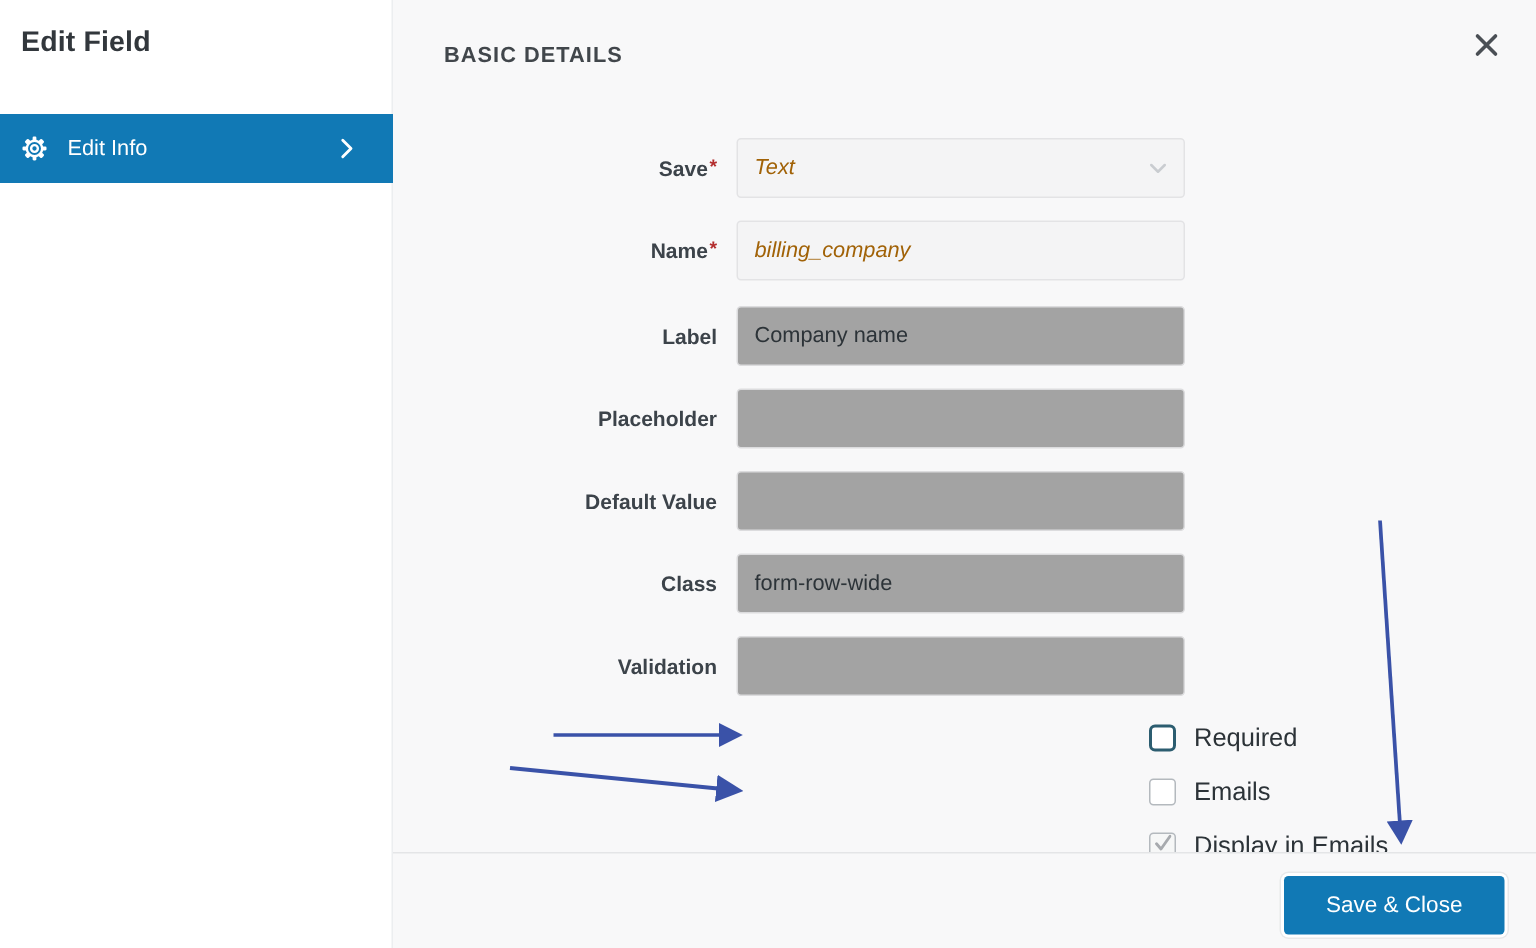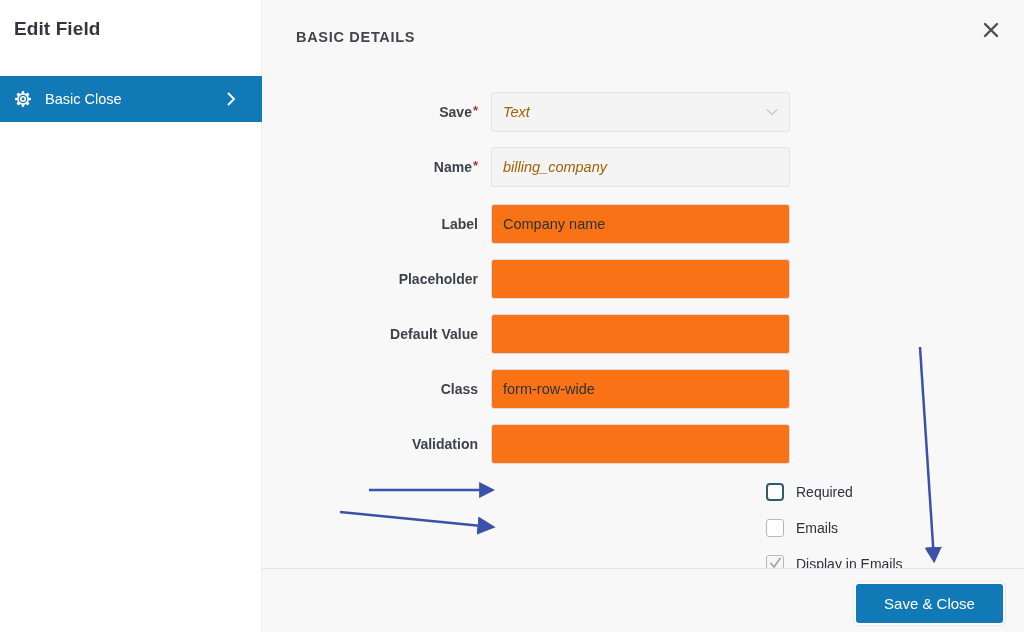--- a/index.html
+++ b/index.html
@@ -134,21 +134,21 @@
     color: #b32d2e;
     font-size: 13px;
     margin-left: 1px;
     vertical-align: top;
     line-height: 1;
   }
   .form-control {
     width: 299px;
     height: 40px;
     box-sizing: border-box;
-    background: #f97316;
+    background: #a3a3a3;
     border: 1px solid #dcdcde;
     border-radius: 3px;
     font-family: "Liberation Sans", sans-serif;
     font-size: 14.5px;
     color: #2c3338;
     padding: 0 11px;
     outline: none;
   }
   .form-control::placeholder { color: #8c8f94; }
   .form-control.is-disabled {
@@ -202,21 +202,21 @@
   .cbox.checked .tick {
     position: absolute;
     left: 3px;
     top: 0px;
     width: 11px;
     height: 13px;
     display: block;
   }
   .check-label {
     margin-left: 12px;
-    font-size: 14px;
+    font-size: 17px;
     color: #2c3338;
     white-space: nowrap;
   }
 
   
   .footer {
     position: absolute;
     left: 262px;
     top: 568px;
     width: 762px;
@@ -259,21 +259,21 @@
     <div class="sidebar-title">Edit Field</div>
 
     <div class="sidebar-nav">
       <div class="sidebar-item">
         <span class="gear-icon">
           <svg viewBox="0 0 20 20" width="18" height="18" aria-hidden="true">
             <path fill="#ffffff" d="M10 6.6a3.4 3.4 0 1 0 0 6.8 3.4 3.4 0 0 0 0-6.8zm0 5a1.6 1.6 0 1 1 0-3.2 1.6 1.6 0 0 1 0 3.2z"></path>
             <path fill="#ffffff" d="M18 8.6h-1.6a6.6 6.6 0 0 0-.74-1.78l1.14-1.14a.9.9 0 0 0 0-1.27l-1.21-1.21a.9.9 0 0 0-1.27 0L13.18 4.34A6.6 6.6 0 0 0 11.4 3.6V2a.9.9 0 0 0-.9-.9h-1a.9.9 0 0 0-.9.9v1.6c-.63.16-1.23.41-1.78.74L5.68 3.2a.9.9 0 0 0-1.27 0L3.2 4.41a.9.9 0 0 0 0 1.27L4.34 6.82c-.33.55-.58 1.15-.74 1.78H2a.9.9 0 0 0-.9.9v1c0 .5.4.9.9.9h1.6c.16.63.41 1.23.74 1.78L3.2 14.32a.9.9 0 0 0 0 1.27l1.21 1.21a.9.9 0 0 0 1.27 0l1.14-1.14c.55.33 1.15.58 1.78.74V18c0 .5.4.9.9.9h1c.5 0 .9-.4.9-.9v-1.6c.63-.16 1.23-.41 1.78-.74l1.14 1.14a.9.9 0 0 0 1.27 0l1.21-1.21a.9.9 0 0 0 0-1.27l-1.14-1.14c.33-.55.58-1.15.74-1.78H18c.5 0 .9-.4.9-.9v-1a.9.9 0 0 0-.9-.9zm-8 6.2a4.8 4.8 0 1 1 0-9.6 4.8 4.8 0 0 1 0 9.6z"></path>
           </svg>
         </span>
-        <span class="sidebar-item-label">Basic Close</span>
+        <span class="sidebar-item-label">Edit Info</span>
         <span class="chevron-right-icon">
           <svg viewBox="0 0 14 16" width="14" height="16" aria-hidden="true">
             <path d="M4.5 2.5 L10 8 L4.5 13.5" fill="none" stroke="#ffffff" stroke-width="1.9" stroke-linecap="round" stroke-linejoin="round"></path>
           </svg>
         </span>
       </div>
     </div>
   </div>
 
   <div class="panel">

